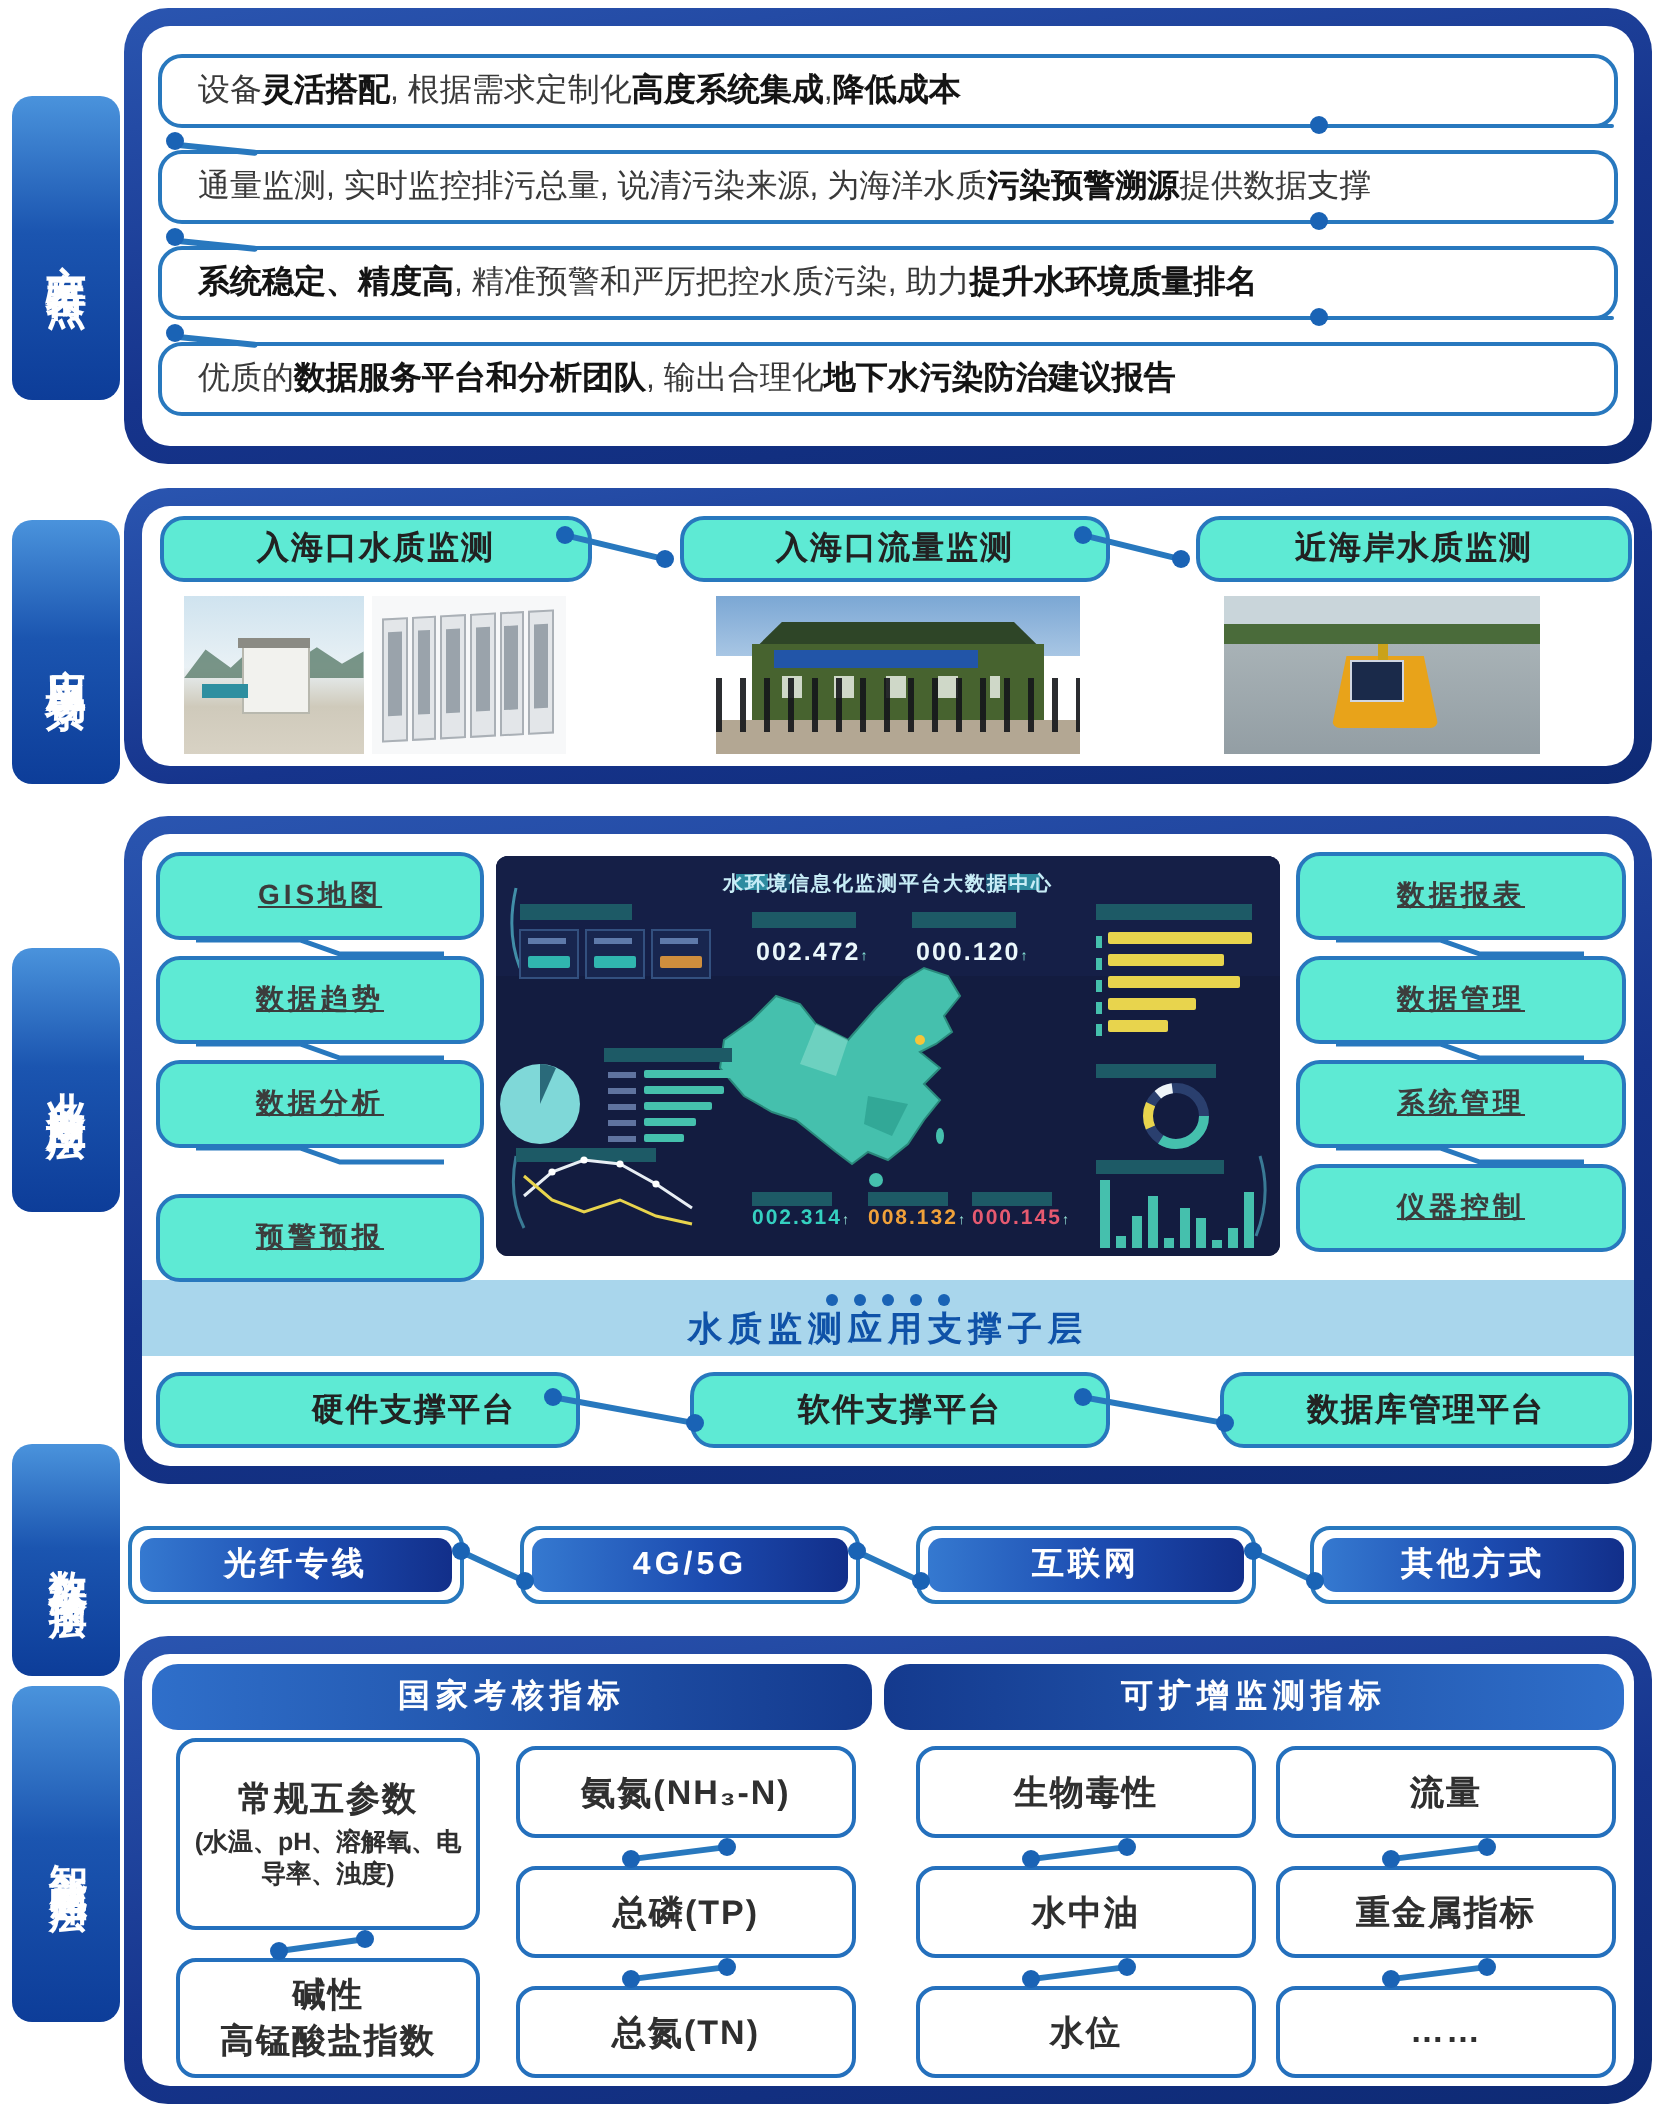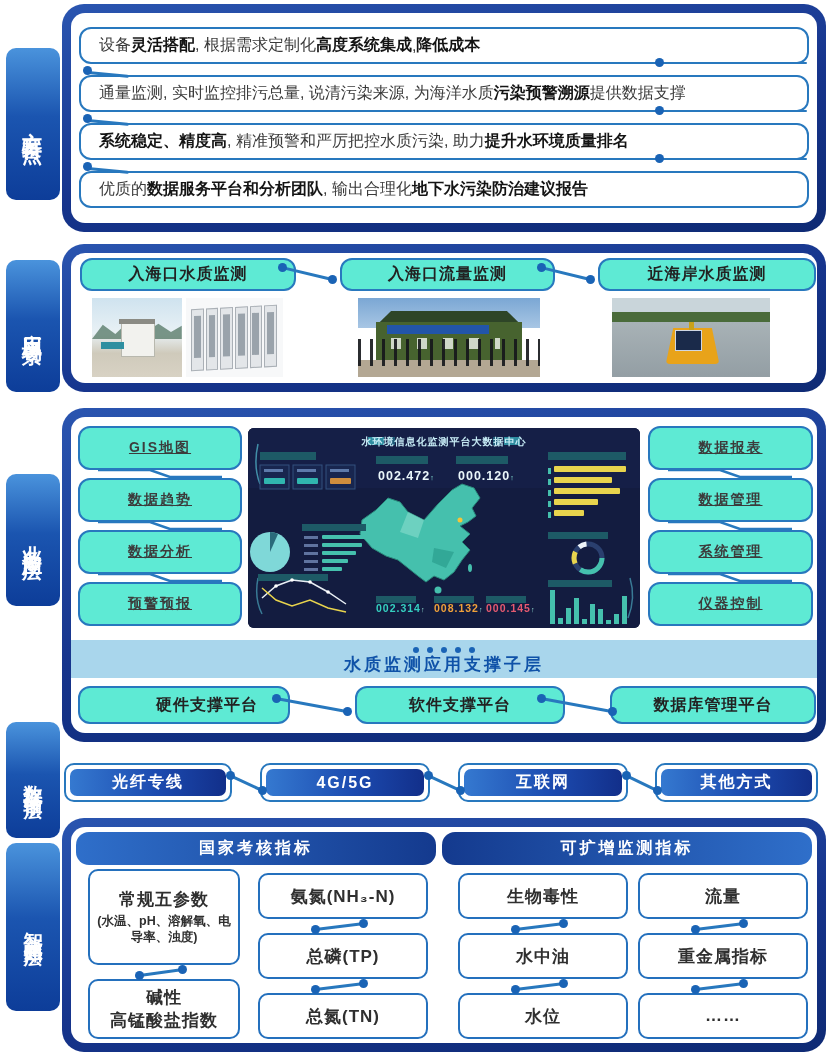--- a/index.html
+++ b/index.html
@@ -179,21 +179,21 @@
           <polyline points="0,2 52.08,2 71.92,9 124,9" fill="none" stroke="#2878be" stroke-width="2.5"></polyline>
         </svg>
         <div class="obox modbox" style="left: 7px; top: 61px; width: 164px; height: 44px;">数据趋势</div>
         <svg width="124" height="12" style="position: absolute; left: 27px; top: 103px; overflow: visible;">
           <polyline points="0,2 52.08,2 71.92,9 124,9" fill="none" stroke="#2878be" stroke-width="2.5"></polyline>
         </svg>
         <div class="obox modbox" style="left: 7px; top: 113px; width: 164px; height: 44px;">数据分析</div>
         <svg width="124" height="12" style="position: absolute; left: 27px; top: 155px; overflow: visible;">
           <polyline points="0,2 52.08,2 71.92,9 124,9" fill="none" stroke="#2878be" stroke-width="2.5"></polyline>
         </svg>
-        <div class="obox modbox" style="left: 7px; top: 165px; width: 164px; height: 44px;">预警预报</div>
+        <div class="obox modbox" style="left: 7px; top: 180px; width: 164px; height: 44px;">预警预报</div>
         <div class="obox modbox" style="left: 577px; top: 9px; width: 165px; height: 44px;">数据报表</div>
         <svg width="124" height="12" style="position: absolute; left: 597px; top: 51px; overflow: visible;">
           <polyline points="0,2 52.08,2 71.92,9 124,9" fill="none" stroke="#2878be" stroke-width="2.5"></polyline>
         </svg>
         <div class="obox modbox" style="left: 577px; top: 61px; width: 165px; height: 44px;">数据管理</div>
         <svg width="124" height="12" style="position: absolute; left: 597px; top: 103px; overflow: visible;">
           <polyline points="0,2 52.08,2 71.92,9 124,9" fill="none" stroke="#2878be" stroke-width="2.5"></polyline>
         </svg>
         <div class="obox modbox" style="left: 577px; top: 113px; width: 165px; height: 44px;">系统管理</div>
         <svg width="124" height="12" style="position: absolute; left: 597px; top: 155px; overflow: visible;">
@@ -279,21 +279,21 @@
             <circle cx="62" cy="154" r="1.8" fill="#fff"></circle>
             <circle cx="80" cy="164" r="1.8" fill="#fff"></circle>
             <rect x="128" y="168" width="40" height="7" fill="#1d5a66"></rect>
             <text x="128" y="184" font-size="10.5" font-weight="bold" fill="#35d0c0" letter-spacing="1">002.314<tspan font-size="7" fill="#9ae8da">↑</tspan></text>
             <rect x="186" y="168" width="40" height="7" fill="#1d5a66"></rect>
             <text x="186" y="184" font-size="10.5" font-weight="bold" fill="#f0a13a" letter-spacing="1">008.132<tspan font-size="7" fill="#9ae8da">↑</tspan></text>
             <rect x="238" y="168" width="40" height="7" fill="#1d5a66"></rect>
             <text x="238" y="184" font-size="10.5" font-weight="bold" fill="#e65a70" letter-spacing="1">000.145<tspan font-size="7" fill="#9ae8da">↑</tspan></text>
           </svg></div>
         <div class="obox" style="left: 7px; top: 269px; width: 212px; height: 38px; padding-left: 46px;">硬件支撑平台</div>
-        <div class="obox" style="left: 284px; top: 269px; width: 210px; height: 38px;">软件支撑平台</div>
+        <div class="obox" style="left: 274px; top: 269px; width: 210px; height: 38px;">软件支撑平台</div>
         <div class="obox" style="left: 539px; top: 269px; width: 206px; height: 38px;">数据库管理平台</div>
         <div class="dline" style="left: 205px; top: 279.75px; width: 72.1803px; transform: rotate(10.3758deg);"></div>
         <div class="cdot" style="left: 200.5px; top: 276.5px;"></div>
         <div class="cdot" style="left: 271.5px; top: 289.5px;"></div>
         <div class="dline" style="left: 470px; top: 279.75px; width: 72.1803px; transform: rotate(10.3758deg);"></div>
         <div class="cdot" style="left: 465.5px; top: 276.5px;"></div>
         <div class="cdot" style="left: 536.5px; top: 289.5px;"></div>
       </div>
   </div>
 

